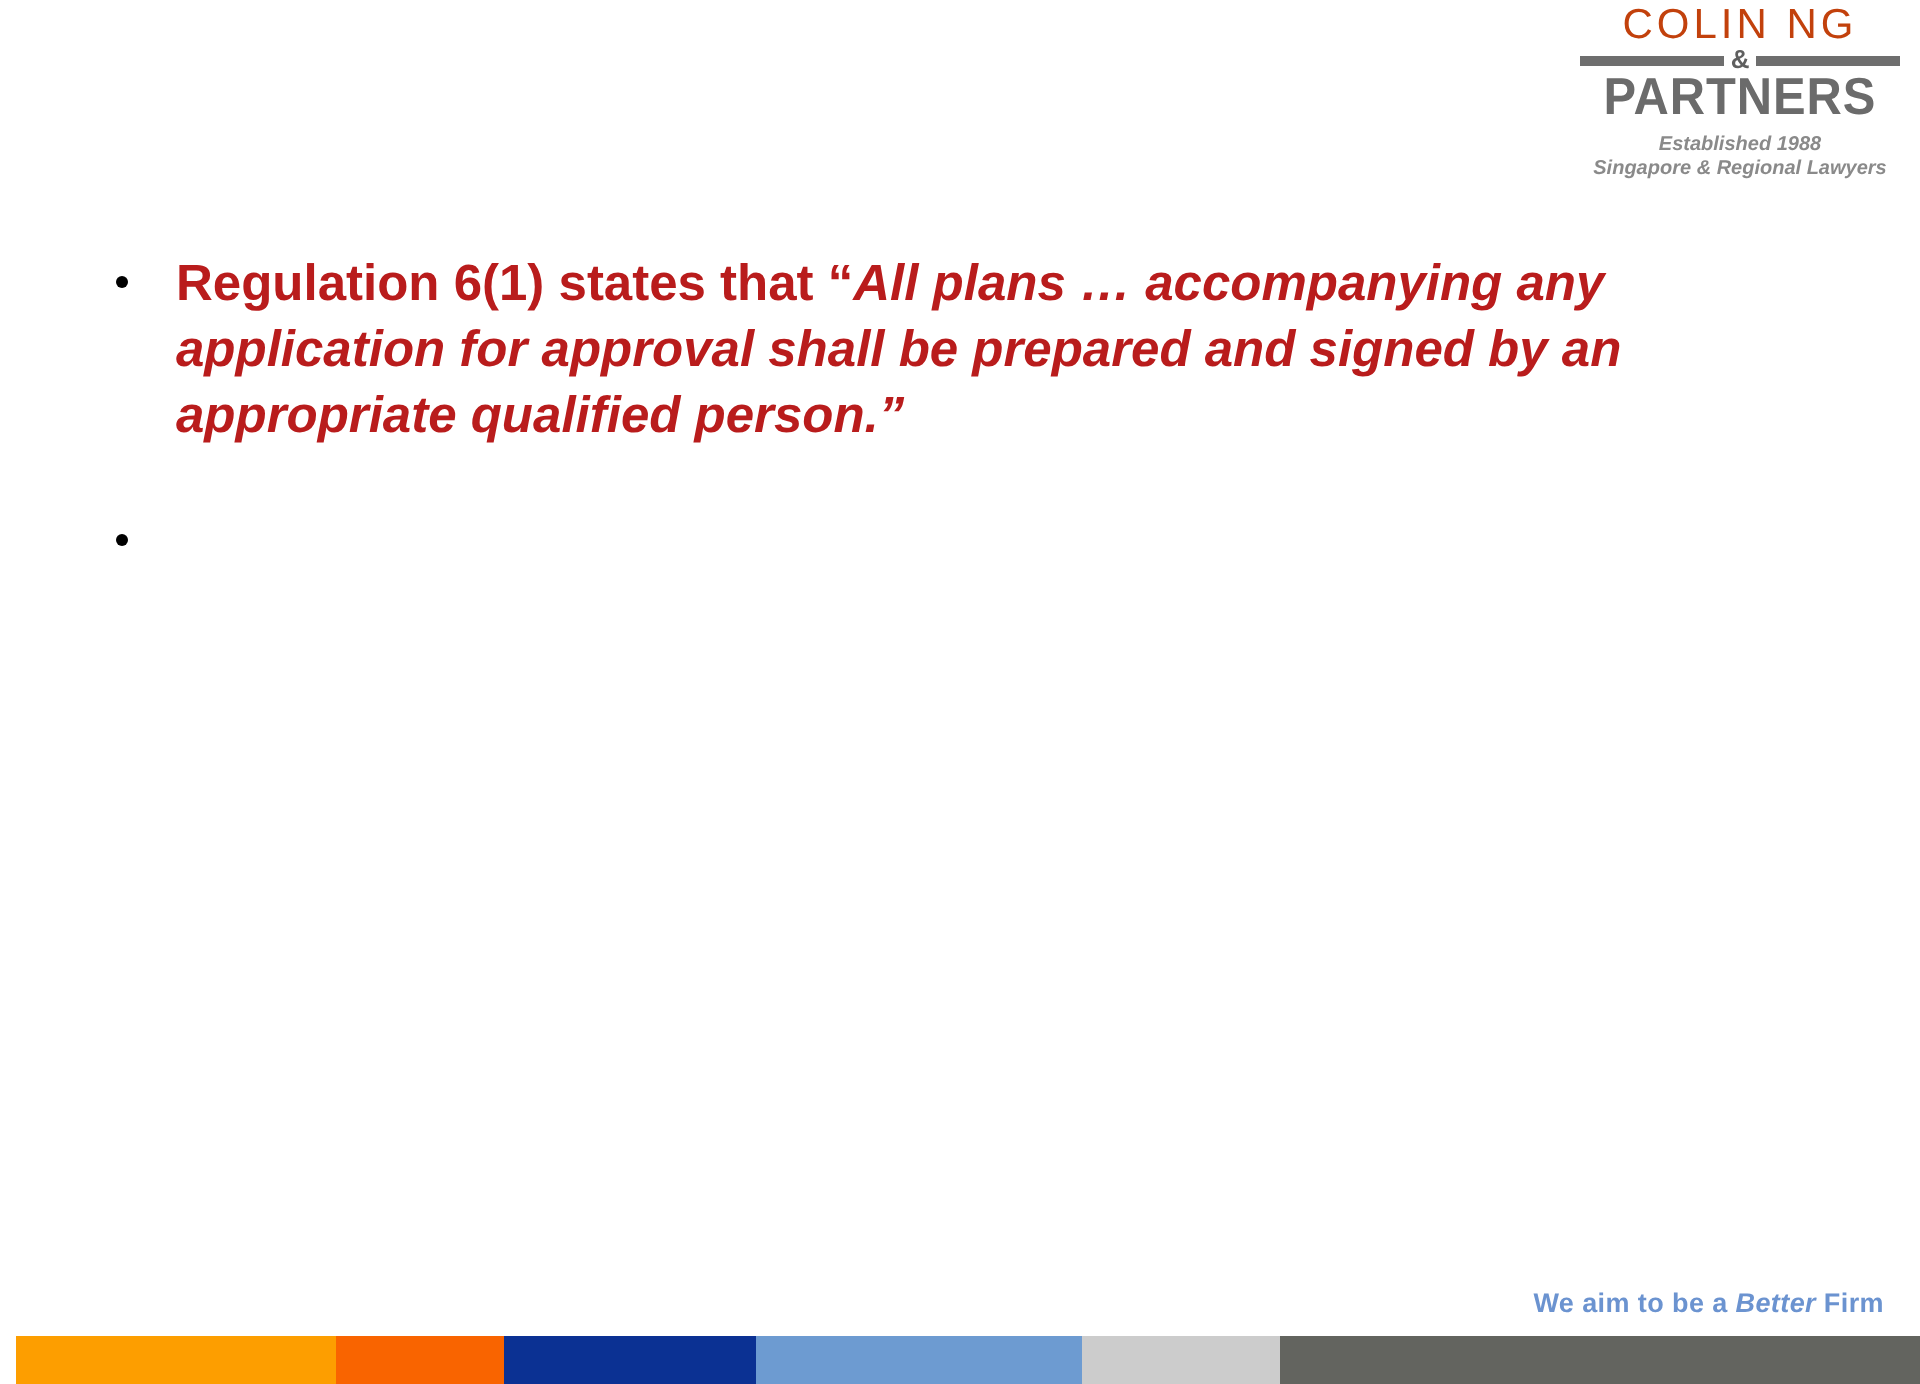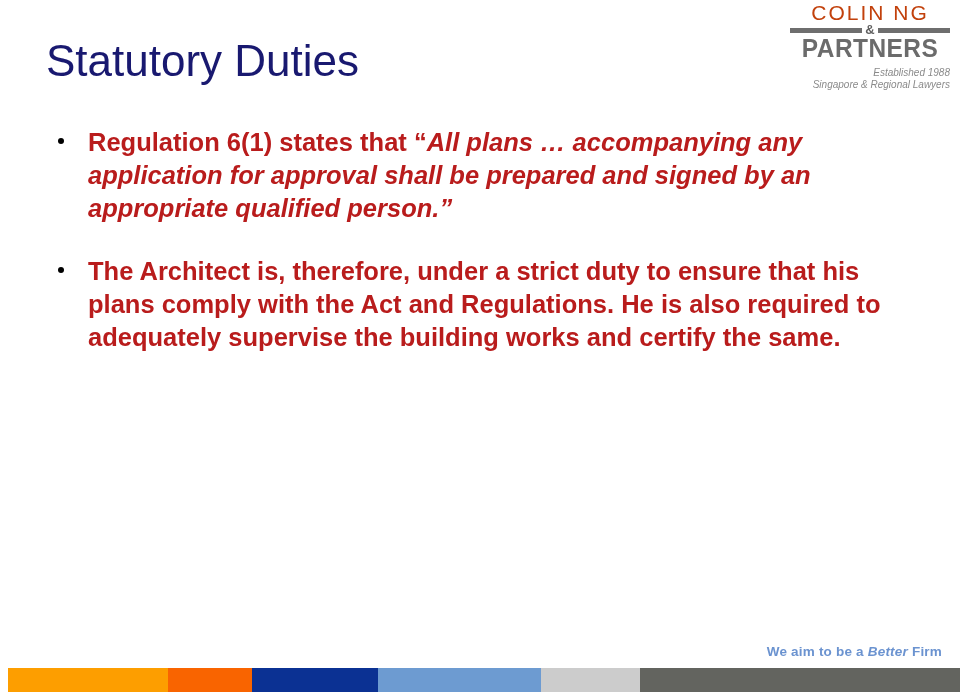--- a/index.html
+++ b/index.html
@@ -68,26 +68,25 @@
     letter-spacing: 0.5px;
     line-height: 26px;
     color: #6b6b6b;
     transform: scaleX(0.94);
     white-space: nowrap;
   }
   .logo-tag {
     margin-top: 6px;
     font-family: "Liberation Sans", sans-serif;
     font-style: italic;
-    font-weight: 400;
+    font-weight: 700;
     font-size: 10px;
     line-height: 12px;
     color: #8a8a8a;
     white-space: nowrap;
-    text-align: right;
   }
 
   
   .slide-title {
     position: absolute;
     left: 46px;
     top: 34px;
     font-size: 44px;
     font-weight: 400;
     line-height: 54px;
@@ -163,33 +162,31 @@
     <div class="logo-amp-row">
       <span class="logo-rule"></span>
       <span class="logo-amp">&amp;</span>
       <span class="logo-rule"></span>
     </div>
     <div class="logo-bottom">PARTNERS</div>
     <div class="logo-tag">Established 1988</div>
     <div class="logo-tag" style="margin-top:0">Singapore &amp; Regional Lawyers</div>
   </div>
 
-  <div class="slide-title">Statutory Duties</div>
 
   <div class="body">
 
     <div class="bullet bullet-1">
       <span class="dot"></span>
       <span class="lead">Regulation 6(1) states that “</span><span class="quote">All plans … accompanying any application for approval shall be prepared and signed by an appropriate qualified person.”</span>
     </div>
 
 
     <div class="bullet bullet-3">
       <span class="dot"></span>
-      <span class="lead">The Architect is, therefore, under a strict duty to ensure that his plans comply with the Act and Regulations. He is also required to adequately supervise the building works and certify the same.</span>
     </div>
 
   </div>
 
   <div class="footer-tagline">
     <span>We aim to be a </span><span class="em">Better</span><span> Firm</span>
   </div>
 
   <div class="color-bar">
       <div class="seg" style="background: rgb(255, 255, 255); width: 8px;"></div>

